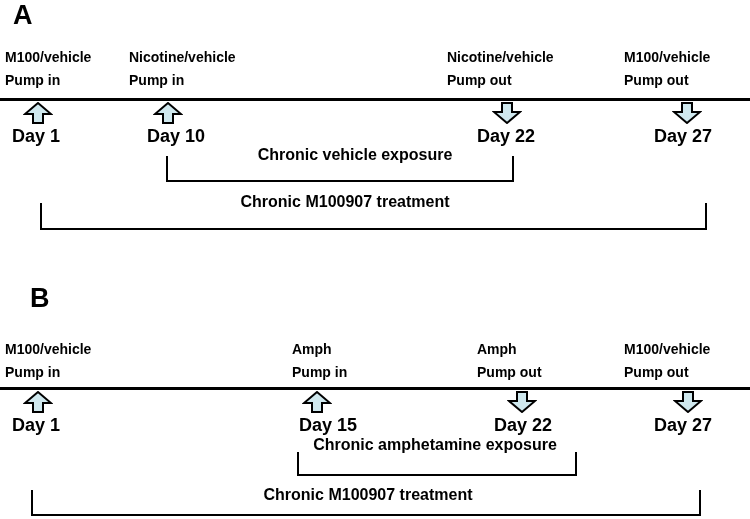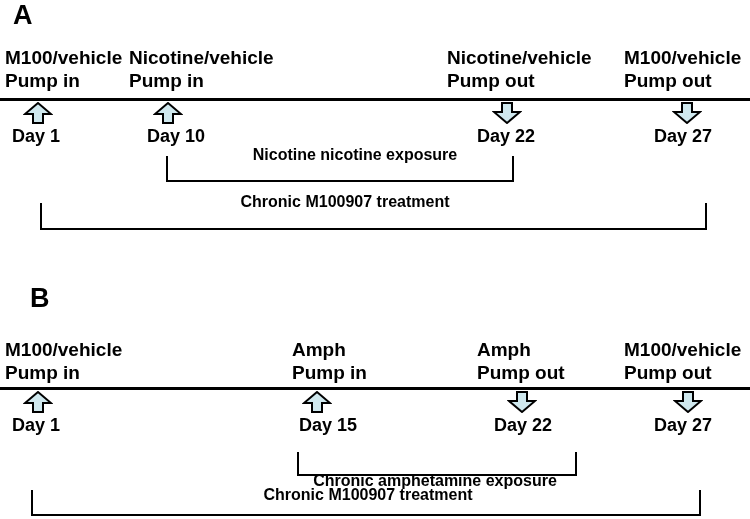--- a/index.html
+++ b/index.html
@@ -11,21 +11,21 @@
     color: #000000;
     font-family: "Liberation Sans", sans-serif;
     overflow: hidden;
   }
   .abs { position: absolute; }
   .panel-letter {
     font-size: 27px;
     font-weight: bold;
   }
   .event-label {
-    font-size: 19px;
+    font-size: 14px;
     font-weight: bold;
     line-height: 23px;
     white-space: nowrap;
   }
   .timeline {
     left: 0;
     width: 750px;
     height: 3px;
     background: #000000;
   }
@@ -92,21 +92,21 @@
       </svg>
     <svg class="abs arrow down" viewBox="0 0 30 22" style="left:672px; top:102px">
         <use href="#block-arrow" fill="#cfe8ee"></use>
       </svg>
 
     <div class="abs day-label" style="left:12px; top:126px">Day 1</div>
     <div class="abs day-label" style="left:147px; top:126px">Day 10</div>
     <div class="abs day-label" style="left:477px; top:126px">Day 22</div>
     <div class="abs day-label" style="left:654px; top:126px">Day 27</div>
 
-    <div class="abs bracket-label" style="left:170px; top:146px; width:370px">Nicotine nicotine exposure</div>
+    <div class="abs bracket-label" style="left:170px; top:146px; width:370px">Chronic vehicle exposure</div>
     <div class="abs bracket" style="left:166px; top:156px; width:344px; height:24px"></div>
 
     <div class="abs bracket-label" style="left:190px; top:193px; width:310px">Chronic M100907 treatment</div>
     <div class="abs bracket" style="left:40px; top:203px; width:663px; height:25px"></div>
   </section>
 
   <section>
     <div class="abs panel-letter" style="left:30px; top:283px">B</div>
 
     <div class="abs event-label" style="left:5px; top:338px">
@@ -139,20 +139,20 @@
       </svg>
     <svg class="abs arrow down" viewBox="0 0 30 22" style="left:673px; top:391px">
         <use href="#block-arrow" fill="#cfe8ee"></use>
       </svg>
 
     <div class="abs day-label" style="left:12px; top:415px">Day 1</div>
     <div class="abs day-label" style="left:299px; top:415px">Day 15</div>
     <div class="abs day-label" style="left:494px; top:415px">Day 22</div>
     <div class="abs day-label" style="left:654px; top:415px">Day 27</div>
 
-    <div class="abs bracket-label" style="left:297px; top:472px; width:276px">Chronic amphetamine exposure</div>
+    <div class="abs bracket-label" style="left:297px; top:436px; width:276px">Chronic amphetamine exposure</div>
     <div class="abs bracket" style="left:297px; top:452px; width:276px; height:22px"></div>
 
     <div class="abs bracket-label" style="left:213px; top:486px; width:310px">Chronic M100907 treatment</div>
     <div class="abs bracket" style="left:31px; top:490px; width:666px; height:24px"></div>
   </section>
 
 </div>
 
 </body></html>

